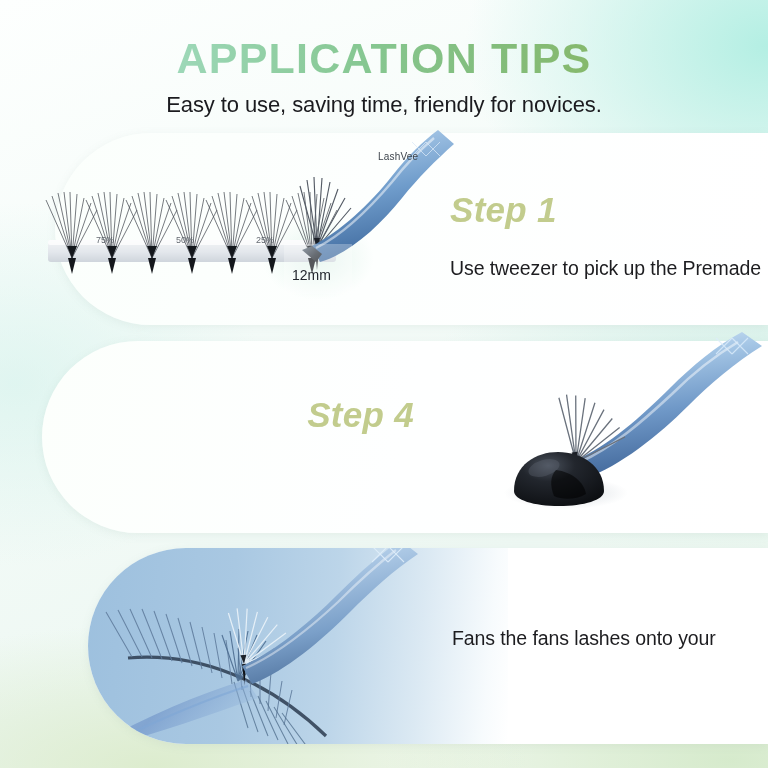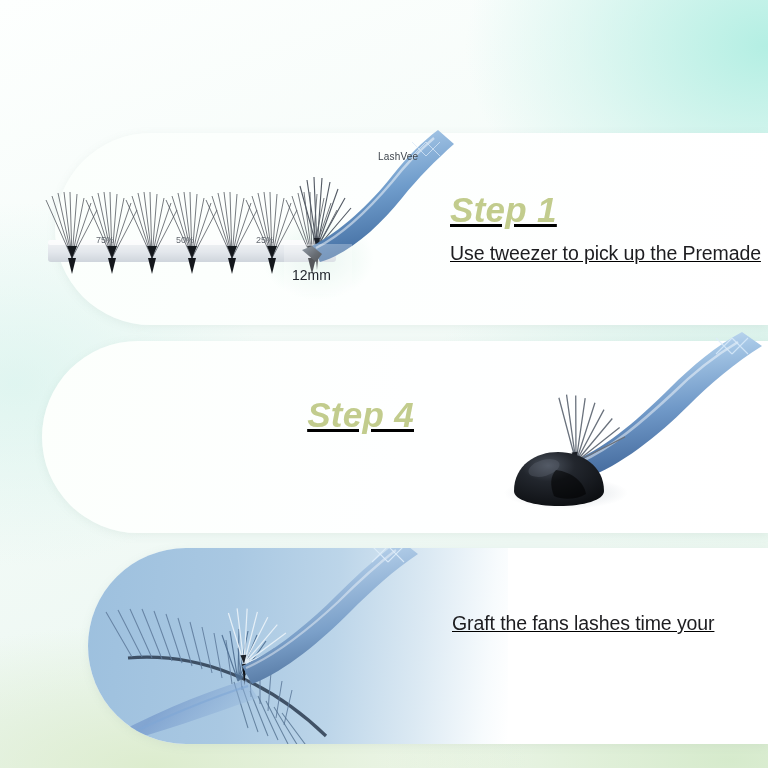--- a/index.html
+++ b/index.html
@@ -84,31 +84,31 @@
     background: linear-gradient(100deg,#fcfffc 0%, #feffff 50%, #ffffff 100%);
   }
   .panel-3 {
     left: 88px; top: 548px;
     width: 680px; height: 196px;
     border-radius: 98px 0 0 98px;
     background: #ffffff;
   }
 
   
-  .step-block { position: absolute; text-decoration: underline; }
+  .step-block { position: absolute; }
   .step-title {
     font-size: 35px;
     font-style: italic;
     font-weight: bold;
     color: #c2cc8d;
     line-height: 1;
     letter-spacing: 0.3px;
   }
   .step-body {
-    margin-top: 13px;
+    margin-top: 28px;
     font-size: 19.5px;
     color: #1d1d20;
     line-height: 1.42;
     letter-spacing: -0.1px;
   }
   .step-body span { display: block; }
 
   .block-1 { left: 450px; top: 192px; text-align: left; }
   .block-2 { left: 96px;  top: 397px; text-align: right; width: 318px; }
   .block-3 { left: 452px; top: 597px; text-align: left; }
@@ -117,20 +117,24 @@
   .art { position: absolute; }
   svg { display: block; overflow: visible; }
 
   
 </style>
 </head>
 <body>
 
 <div id="page">
 
+  <div class="header">
+    <h1 class="title">APPLICATION TIPS</h1>
+    <p class="subtitle">Easy to use, saving time, friendly for novices.</p>
+  </div>
 
   <div class="panel panel-1"></div>
 
   <div class="art" style="left:40px; top:140px;">
     <svg width="420" height="180" viewBox="0 0 420 180" aria-hidden="true">
       <defs>
         <linearGradient id="stripG" x1="0" y1="0" x2="0" y2="1">
           <stop offset="0%" stop-color="#f2f4f6"></stop>
           <stop offset="55%" stop-color="#e3e7ec"></stop>
           <stop offset="100%" stop-color="#cfd5dc"></stop>
@@ -340,17 +344,17 @@
         <path d="M284 14 l16 -16 M300 14 l16 -16 M284 -2 l16 16 M300 -2 l16 16"></path>
       </g>
 
       <path d="M8 196 C 60 168, 110 146, 158 132 L 170 150 C 122 166, 70 186, 26 196 Z" fill="url(#lashBandG)" opacity="0.75"></path>
       <path d="M20 196 C 70 172, 116 152, 160 138" stroke="#7ea6d6" stroke-width="2" fill="none" opacity="0.6"></path>
     </svg>
   </div>
 
   <div class="step-block block-3">
     <div class="step-body">
-      <span>Graft the fans lashes time your</span>
+      <span>Fans the fans lashes onto your</span>
     </div>
   </div>
 
 </div>
 
 </body></html>

